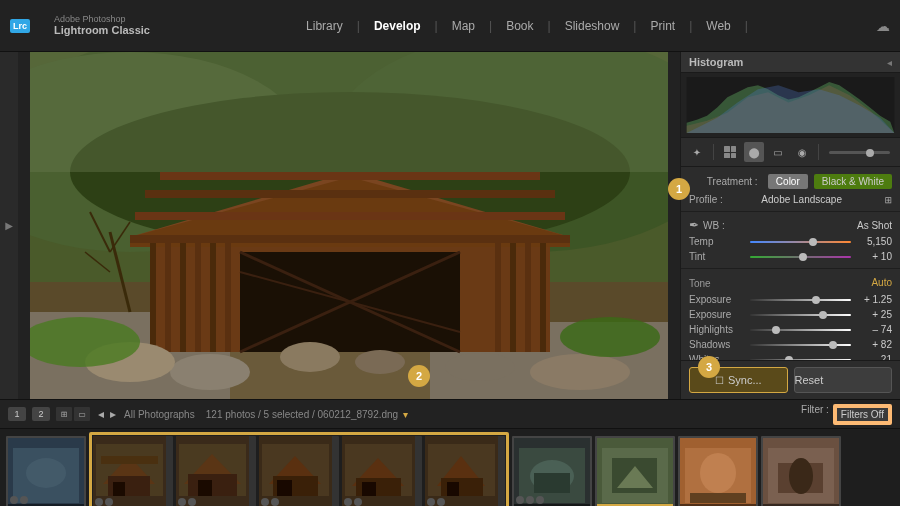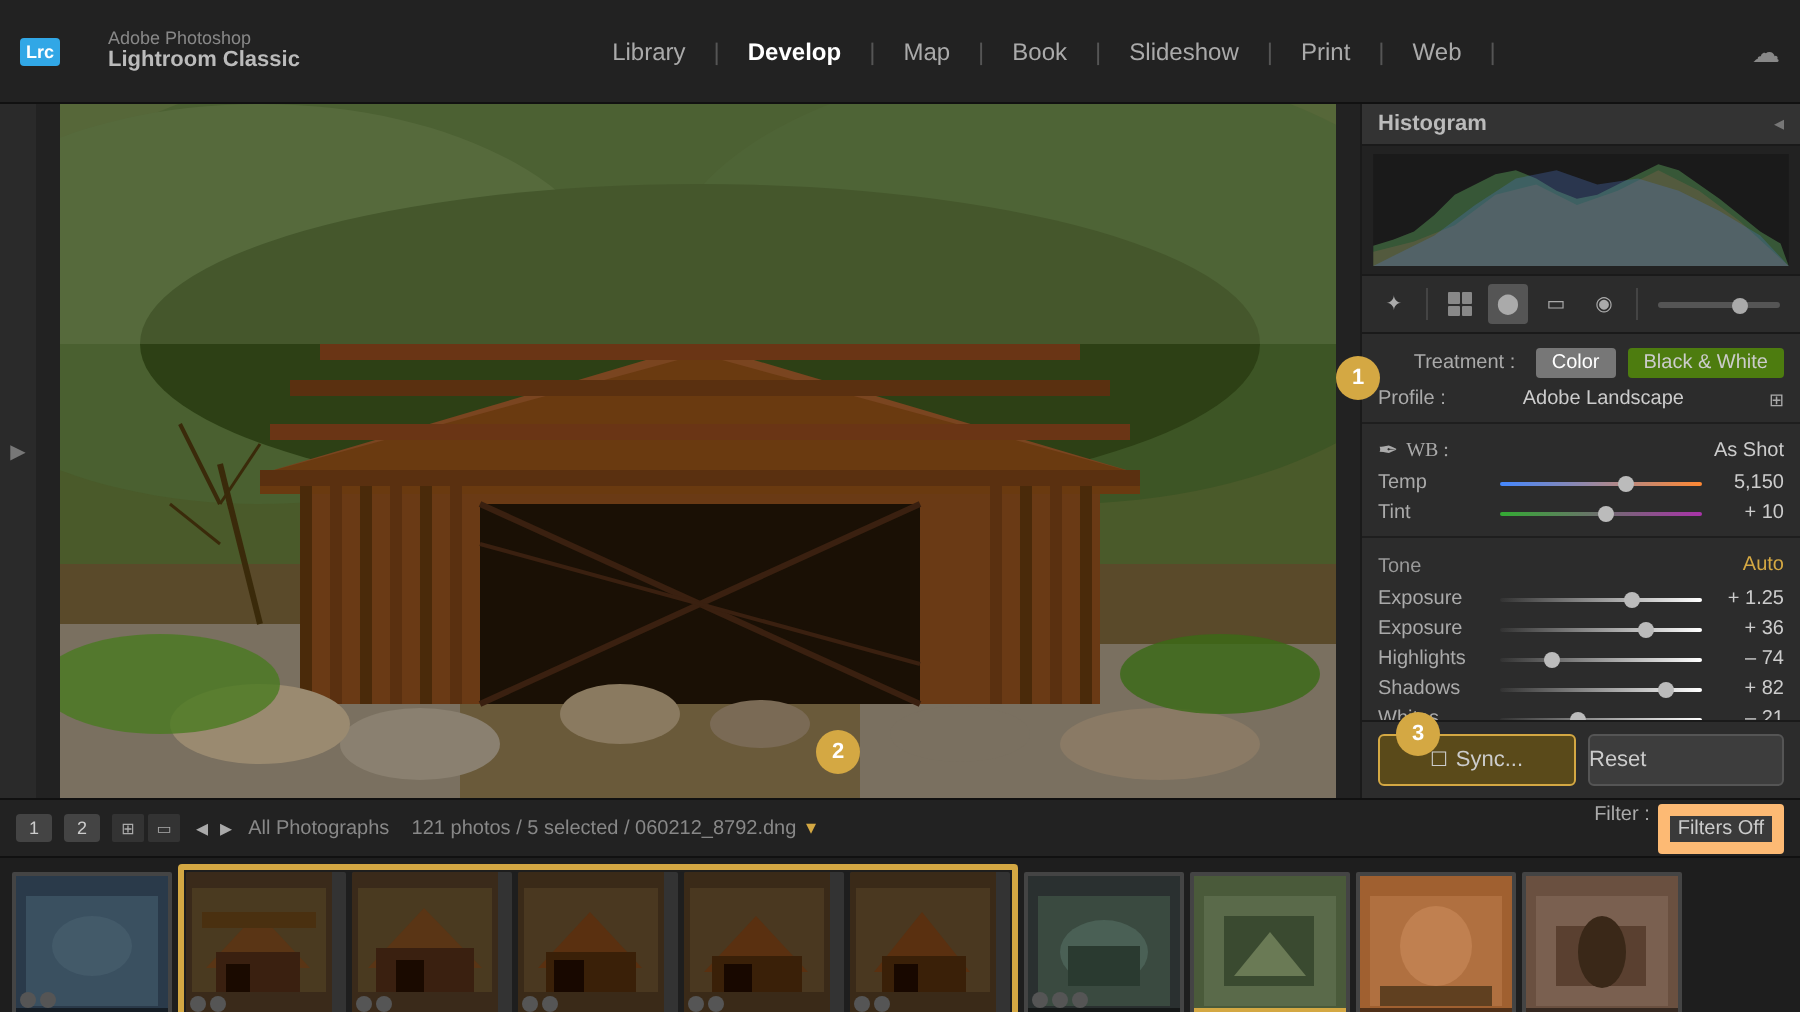--- a/index.html
+++ b/index.html
@@ -222,21 +222,21 @@
     }
     .profile-label { color: #aaa; font-size: 10px; }
     .profile-value { color: #ccc; font-size: 10px; }
     .wb-row {
       display: flex;
       align-items: center;
       gap: 4px;
       padding: 2px 0;
     }
     .wb-icon { color: #aaa; font-size: 12px; cursor: pointer; }
-    .wb-label { color: #aaa; font-size: 10px; min-width: 28px; font-family: Liberation Serif, serif; }
+    .wb-label { color: #aaa; font-size: 10px; min-width: 28px; }
     .wb-value { color: #ccc; font-size: 10px; text-align: right; flex: 1; }
 
     
     .sync-row {
       display: flex;
       align-items: center;
       gap: 6px;
       padding: 6px 8px;
       border-top: 1px solid #1a1a1a;
       background: #2c2c2c;
@@ -323,21 +323,21 @@
     .film-path span { color: #888; }
     .film-filter {
       display: flex;
       align-items: flex-start;
       gap: 4px;
       font-size: 10px;
       color: #aaa;
     }
     .filter-dropdown {
       background: #3a3a3a;
-      border: 6px solid #fdba74;
+      border: 4px solid #fdba74;
       padding: 1px 4px;
       border-radius: 2px;
       font-size: 10px;
       color: #ccc;
     }
 
     
     #filmstrip {
       height: 95px;
       background: #1e1e1e;
@@ -637,21 +637,21 @@
             <div class="slider-thumb" style="left:65%"></div>
           </div>
           <span class="section-value">+ 1.25</span>
         </div>
 
         <div class="section-row">
           <span class="section-label">Exposure</span>
           <div class="slider-track" style="background:linear-gradient(to right,#333,#fff)">
             <div class="slider-thumb" style="left:72%"></div>
           </div>
-          <span class="section-value">+ 36</span>
+          <span class="section-value">+ 25</span>
         </div>
 
         <div class="section-row">
           <span class="section-label">Highlights</span>
           <div class="slider-track" style="background:linear-gradient(to right,#333,#fff)">
             <div class="slider-thumb" style="left:26%"></div>
           </div>
           <span class="section-value">– 74</span>
         </div>
 

